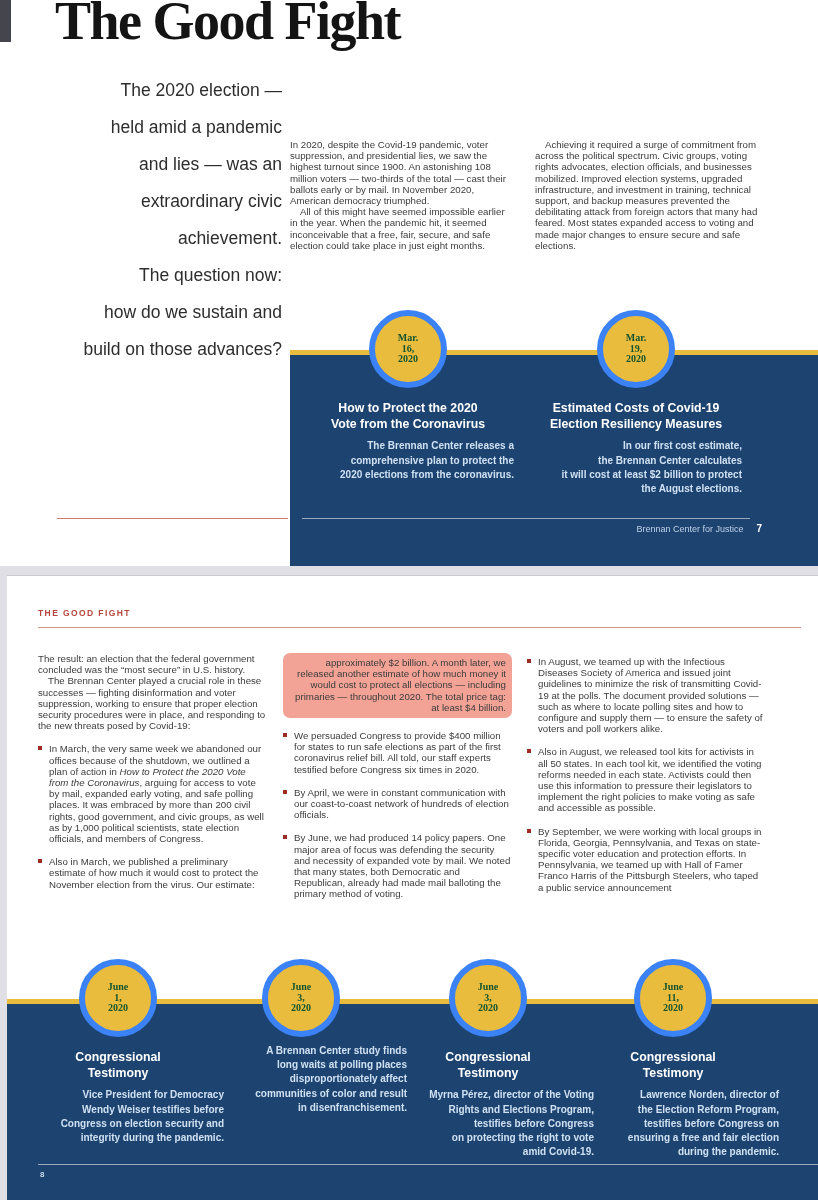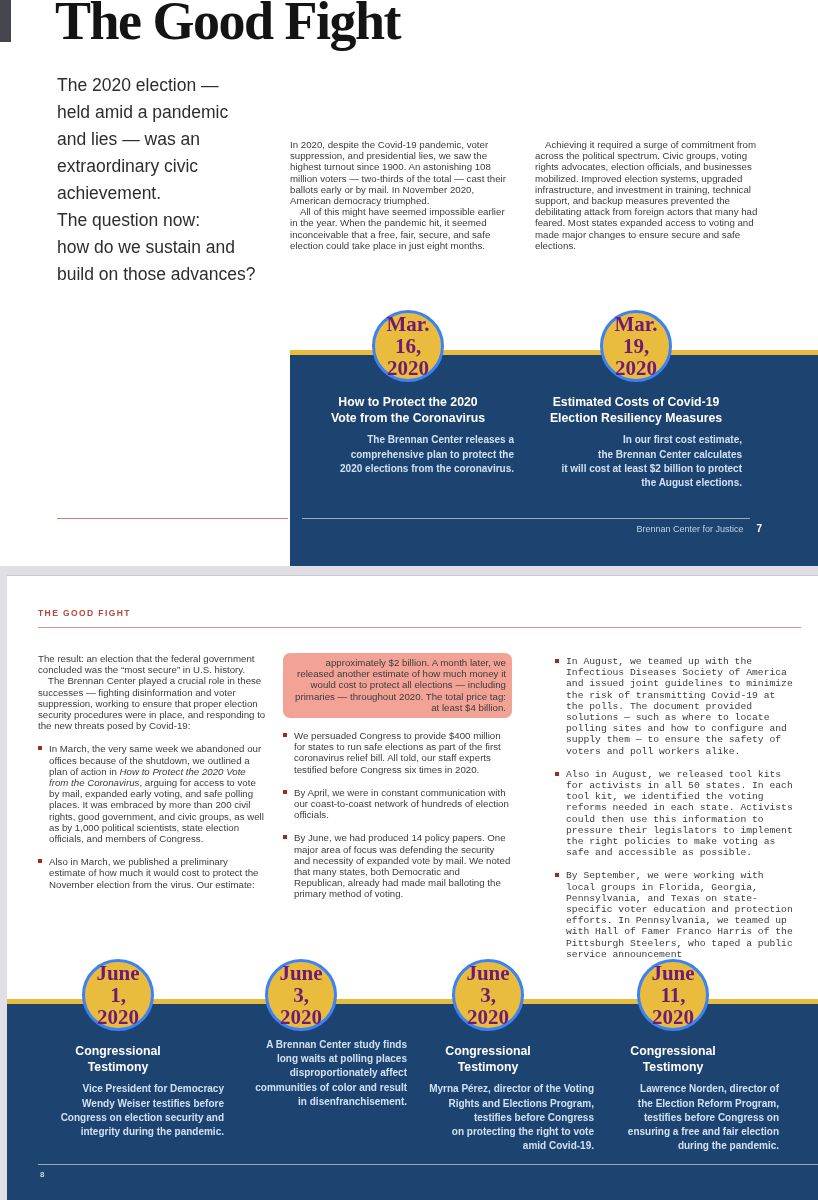--- a/index.html
+++ b/index.html
@@ -3,53 +3,53 @@
 <meta charset="utf-8">
 <style>
   html,body{margin:0;padding:0;background:#e9e9ee;}
   .canvas{position:relative;width:818px;height:1200px;background:#dfdfe5;overflow:hidden;
           font-family:"Liberation Sans",sans-serif;-webkit-font-smoothing:antialiased;}
   
   .page7{position:absolute;left:0;top:0;width:818px;height:566px;background:#fff;}
   .corner-artifact{position:absolute;left:0;top:0;width:11px;height:42px;background:#45454d;}
   .p7-title{position:absolute;left:55px;top:-10px;margin:0;font-family:"Liberation Serif",serif;
             font-weight:700;font-size:54px;letter-spacing:-1.5px;color:#141414;}
-  .intro{position:absolute;left:57px;top:72px;width:225px;font-size:17.5px;line-height:27px;
-         color:#2d2d2d;white-space:pre-line;}
+  .intro{position:absolute;left:57px;top:72px;width:225px;font-size:17.5px;line-height:37px;
+         color:#2d2d2d;white-space:pre-line;text-align:right;}
   .col{font-size:9.7px;line-height:11.2px;color:#3c3c3c;}
   .p7col1{position:absolute;left:290px;top:139px;width:219px;}
   .p7col2{position:absolute;left:535px;top:139px;width:233px;}
   p.bodyp{margin:0;}
   p.bodyp.indent{text-indent:10px;}
   .redline{position:absolute;left:57px;top:518px;width:231px;height:1px;background:#cf7d72;}
   
   .goldline{height:5px;background:var(--gold);}
   .banner-blue{position:relative;background:var(--navy);}
   .tl-item{position:absolute;top:0;width:212px;text-align:center;}
   .tl-circle{width:66px;height:66px;margin:-45px auto 0;border-radius:50%;background:var(--gold);
-             border:3px solid #3b82f6;box-sizing:content-box;display:flex;align-items:center;justify-content:center;
-             font-family:"Liberation Serif",serif;font-weight:700;font-size:21px;line-height:1.05;
-             color:#701a75;white-space:pre-line;text-align:center;}
+             border:6px solid #3b82f6;box-sizing:content-box;display:flex;align-items:center;justify-content:center;
+             font-family:"Liberation Serif",serif;font-weight:700;font-size:10px;line-height:1.05;
+             color:#14532d;white-space:pre-line;text-align:center;}
   .tl-title{margin-top:12px;font-weight:700;font-size:12.3px;line-height:1.32;color:#ffffff;white-space:pre-line;}
   .tl-body{margin-top:7px;font-weight:700;font-size:10px;line-height:1.42;color:var(--lighttext);white-space:pre-line;text-align:right;}
   .banner7{position:absolute;left:290px;top:350px;width:528px;height:216px;}
   .banner7 .banner-blue{height:211px;}
   .banner7 .tl-0{left:12px;}
   .banner7 .tl-1{left:240px;}
   .b7-footline{position:absolute;left:12px;top:163px;width:448px;height:1px;background:rgba(255,255,255,.55);}
   .b7-footer{position:absolute;top:168px;right:56px;font-size:9px;color:#bfd0e6;}
   .b7-footer b{margin-left:13px;font-size:10px;color:#ffffff;}
   
   .page8{position:absolute;left:7px;top:576px;width:811px;height:624px;background:#fff;box-shadow:0 -1px 0 #c9c9d0;}
   .kicker{position:absolute;left:31px;top:32px;font-size:8.5px;font-weight:700;letter-spacing:1.4px;color:var(--kickerred);}
   .kicker-line{position:absolute;left:31px;top:51px;width:763px;height:1px;background:#d2958c;}
   .p8col{position:absolute;top:77px;}
   .p8col1{left:31px;width:229px;}
   .p8col2{left:276px;width:229px;}
-  .p8col3{left:548px;width:239px;font-family:Liberation Mono, monospace;}
+  .p8col3{left:520px;width:239px;}
   .p8col .bullet-item:first-child{margin-top:3px;}
   .bullet-item{position:relative;padding-left:11px;margin-top:12px;}
   .bullet-square{position:absolute;left:0;top:3px;width:4px;height:4px;background:var(--bulletred);}
   .highlight{background:var(--pink);border-radius:7px;padding:4px 6px 5px 5px;margin:-4px -6px 0 -5px;text-align:right;}
   .banner8{position:absolute;left:0;top:423px;width:811px;height:201px;}
   .banner8 .banner-blue{height:196px;}
   .banner8 .tl-0{left:5px;}
   .banner8 .tl-1{left:188px;}
   .banner8 .tl-2{left:375px;}
   .banner8 .tl-3{left:560px;}

